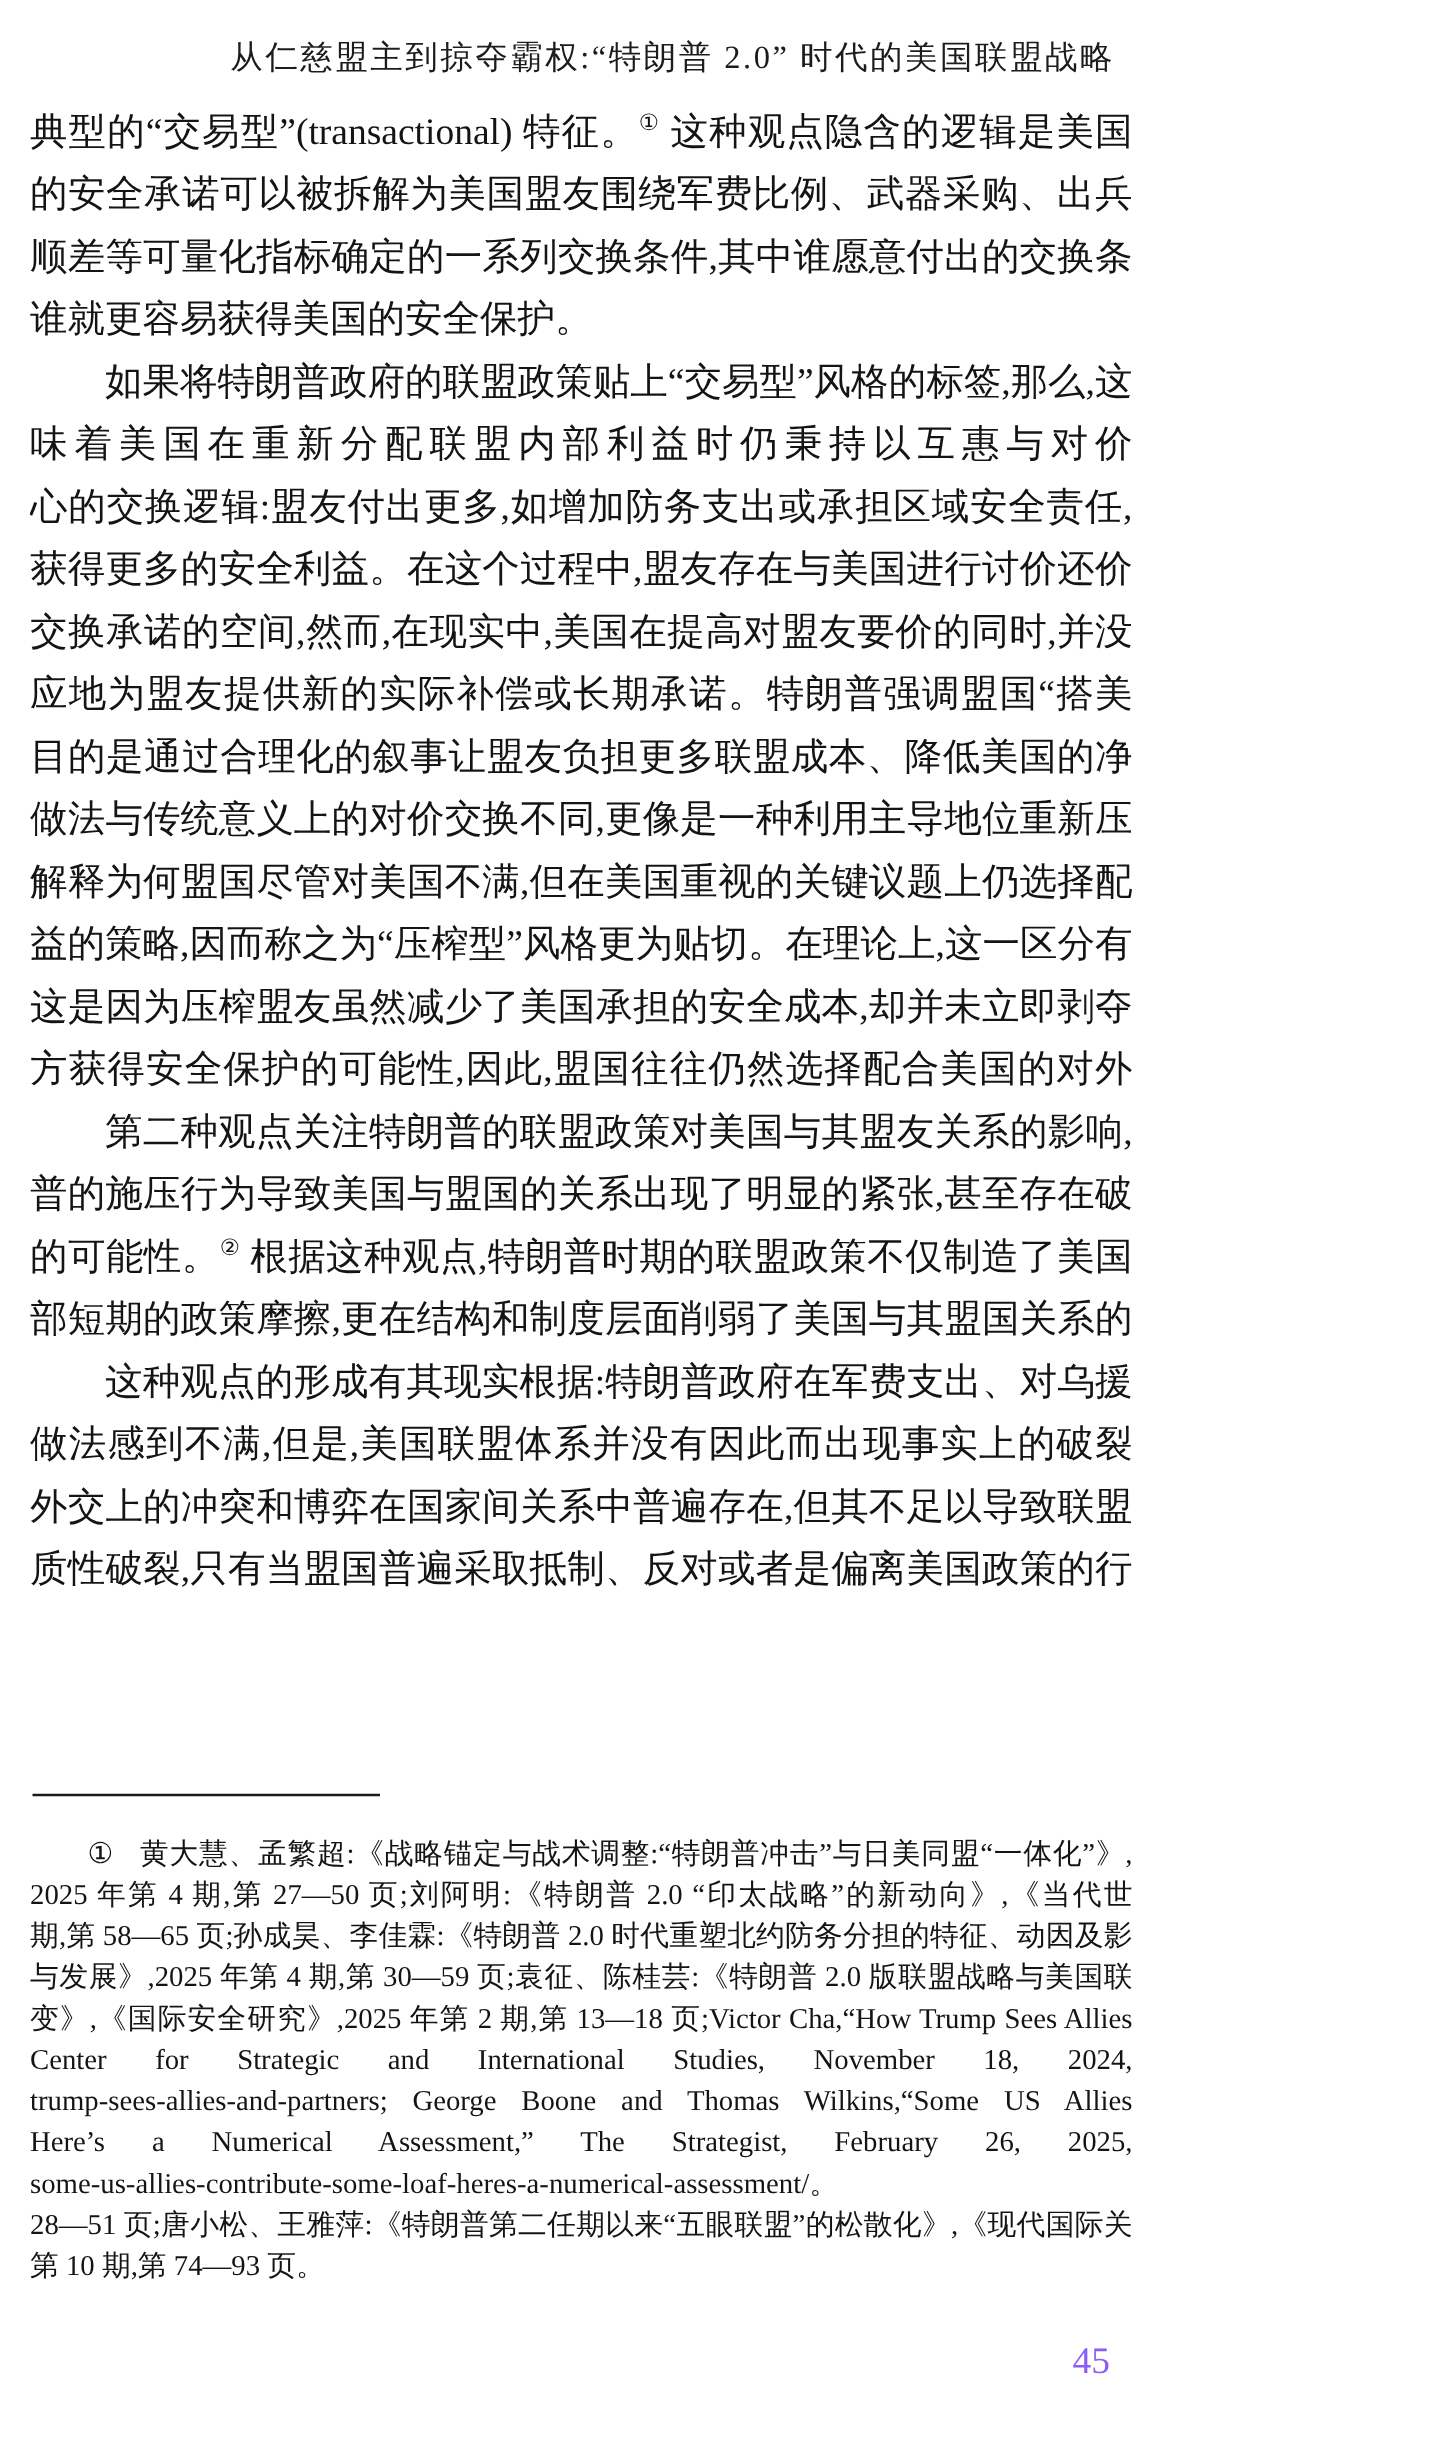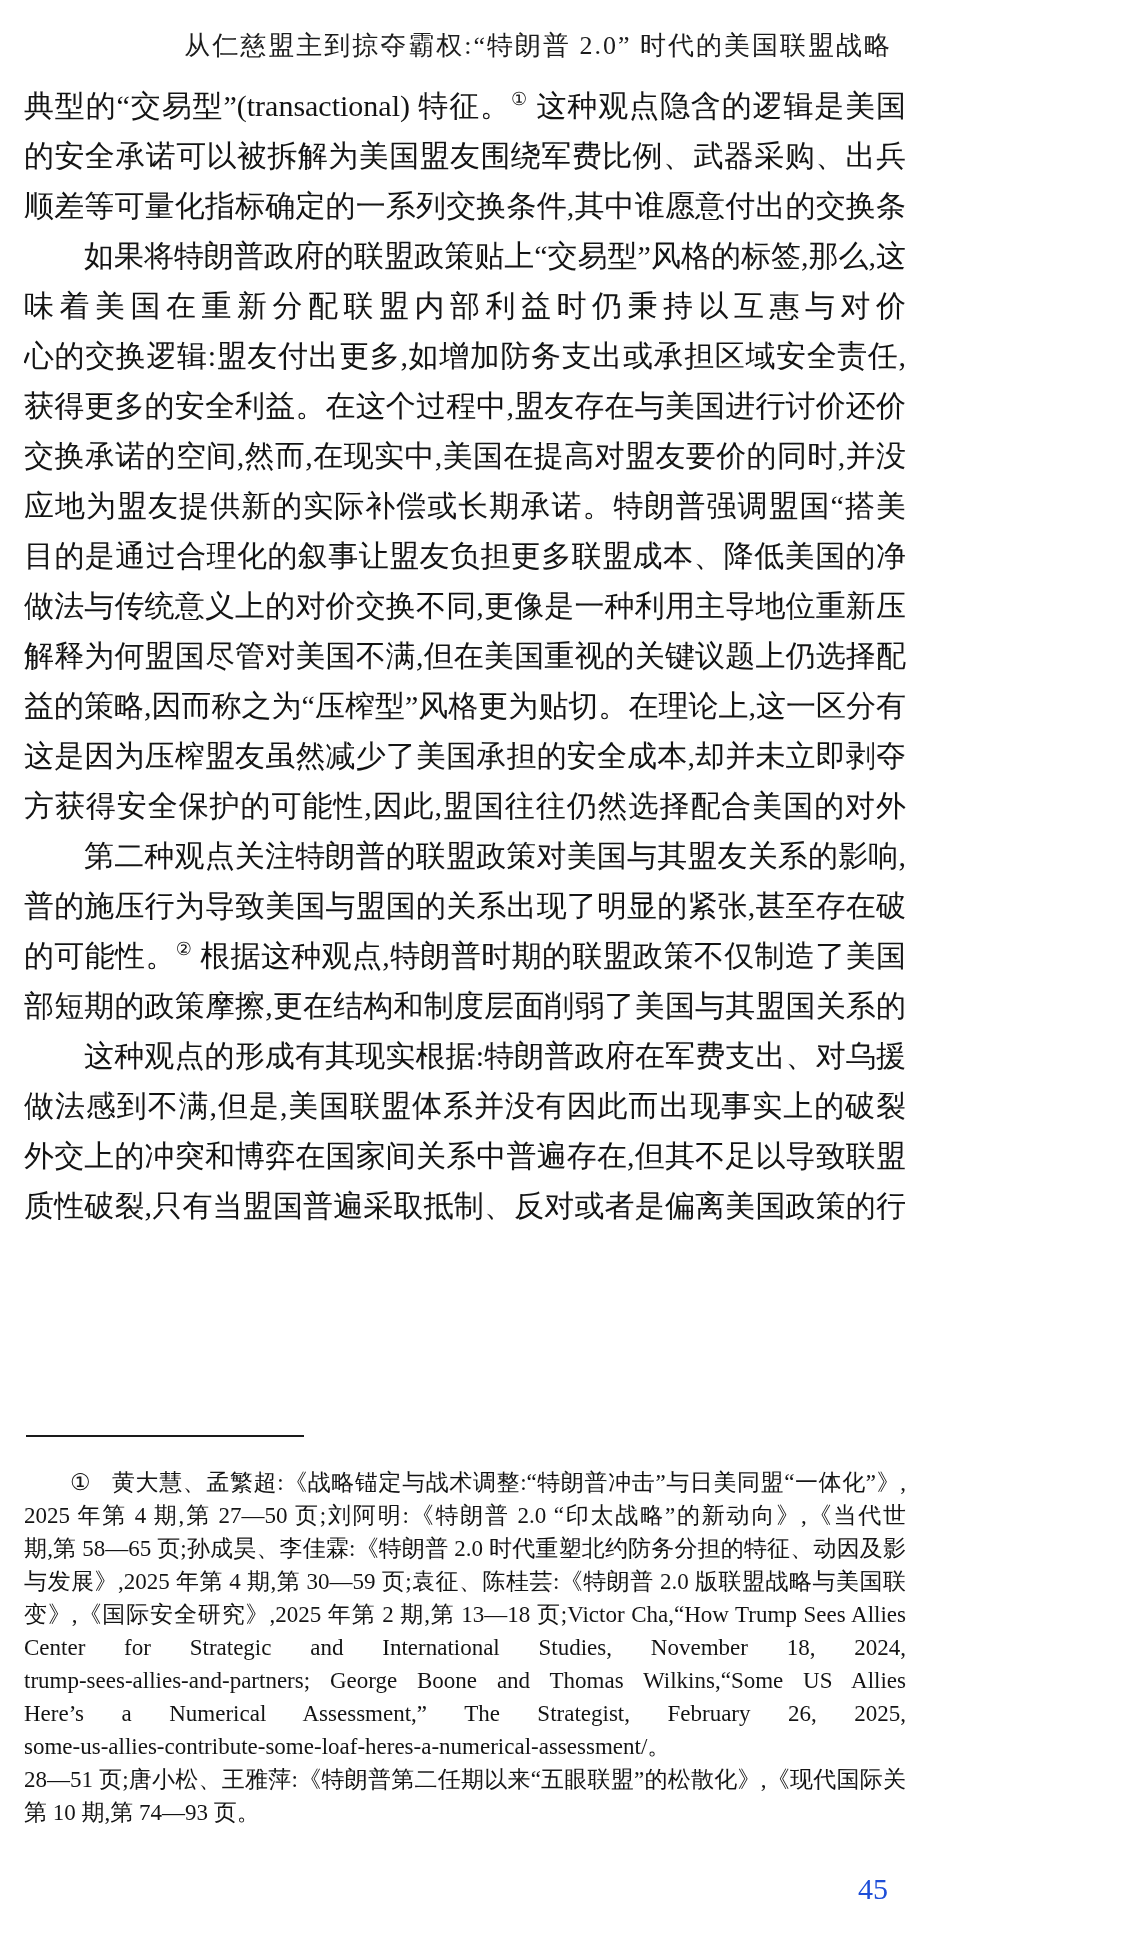--- a/index.html
+++ b/index.html
@@ -80,34 +80,35 @@
     text-indent: 2em;
   }
   .fnmark {
     margin-right: 0.9em;
   }
   .page-number {
     position: absolute;
     top: 1872px;
     right: 44px;
     font-size: 30px;
-    color: #1d4ed8;
+    color: #8b5cf6;
   }
 </style>
 </head>
 <body>
 
 <div class="page">
 
   <div class="running-header">从仁慈盟主到掠夺霸权:“特朗普 2.0” 时代的美国联盟战略</div>
 
   <div class="article-body">
       <div class="bline">典型的“交易型”(transactional) 特征。<sup class="fnref">①</sup> 这种观点隐含的逻辑是美国对其盟友</div>
       <div class="bline">的安全承诺可以被拆解为美国盟友围绕军费比例、武器采购、出兵参战与贸易</div>
       <div class="bline">顺差等可量化指标确定的一系列交换条件,其中谁愿意付出的交换条件更多,</div>
+      <div class="bline last">谁就更容易获得美国的安全保护。</div>
       <div class="bline indent">如果将特朗普政府的联盟政策贴上“交易型”风格的标签,那么,这就意</div>
       <div class="bline">味着美国在重新分配联盟内部利益时仍秉持以互惠与对价 (consideration) 为核</div>
       <div class="bline">心的交换逻辑:盟友付出更多,如增加防务支出或承担区域安全责任,其就能</div>
       <div class="bline">获得更多的安全利益。在这个过程中,盟友存在与美国进行讨价还价的余地和</div>
       <div class="bline">交换承诺的空间,然而,在现实中,美国在提高对盟友要价的同时,并没有相</div>
       <div class="bline">应地为盟友提供新的实际补偿或长期承诺。特朗普强调盟国“搭美国便车”的</div>
       <div class="bline">目的是通过合理化的叙事让盟友负担更多联盟成本、降低美国的净付出。这种</div>
       <div class="bline">做法与传统意义上的对价交换不同,更像是一种利用主导地位重新压缩盟友收</div>
       <div class="bline">解释为何盟国尽管对美国不满,但在美国重视的关键议题上仍选择配合美国。</div>
       <div class="bline">益的策略,因而称之为“压榨型”风格更为贴切。在理论上,这一区分有助于</div>

